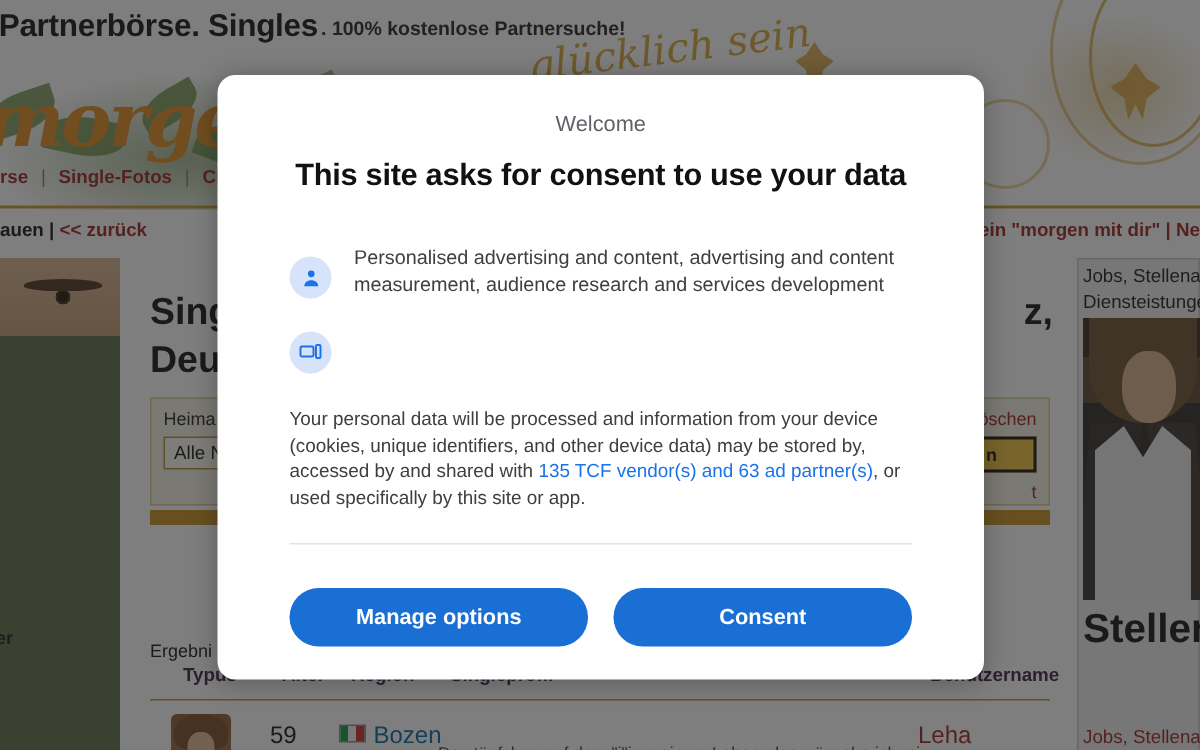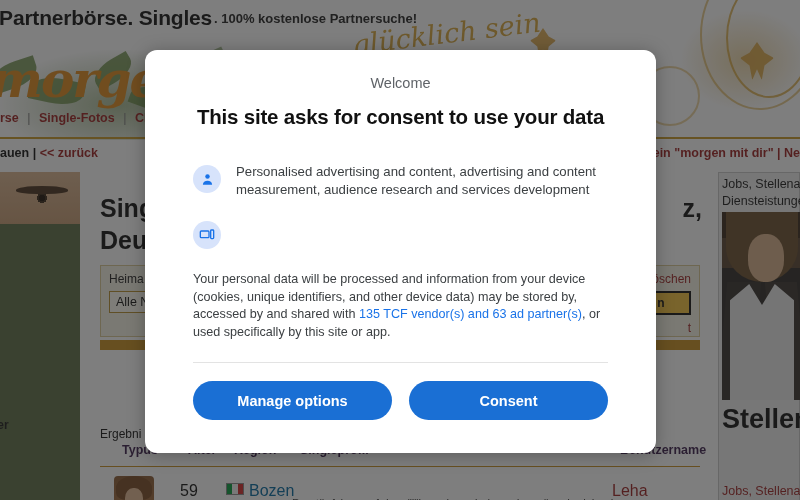--- a/index.html
+++ b/index.html
@@ -248,21 +248,21 @@
   .d-welcome {
     text-align: center; color: #5f6368; font-size: 14.5px;
     margin-top: 25px;
   }
   .d-title {
     text-align: center; color: #111; font-size: 20.5px; font-weight: bold;
     margin-top: 14px; letter-spacing: -0.2px;
   }
   .d-purposes { margin: 30px 48px 0 48px; }
   .d-purpose {
-    display: flex; align-items: center; gap: 15px; margin-bottom: 18px;
+    display: flex; align-items: flex-end; gap: 15px; margin-bottom: 18px;
   }
   .d-ico {
     flex: 0 0 auto; width: 28px; height: 28px; border-radius: 50%;
     background: #d7e3fb; display: flex; align-items: center; justify-content: center;
   }
   .d-ico.ghost { background: #ffffff; border: 1px solid #dadce0; }
   .d-ptext {
     font-size: 13.2px; color: #3c4043; line-height: 18px; padding-top: 4px;
   }
   .d-ptext.learn { font-size: 13.8px; color: #202124; padding-top: 5px; }
@@ -272,21 +272,21 @@
   .d-body a { color: #1a73e8; text-decoration: none; }
   .d-divider { margin: 21px 48px 0 48px; height: 1px; background: #e3e3e3; }
   .d-actions {
     display: flex; justify-content: space-between;
     margin: 18px 48px 0 48px;
   }
   .d-btn {
     width: 199px; height: 39px; border-radius: 20px; border: none;
     background: #1a6fd4; color: #fff; font-size: 14.5px; font-weight: bold;
     font-family: "Liberation Sans", sans-serif;
-    display: flex; align-items: center; justify-content: center; cursor: pointer;
+    display: flex; align-items: center; justify-content: center; cursor: pointer; margin-top: 11px;
   }
 </style>
 </head>
 <body>
 
 <div id="page-root">
 
   <div class="site">
 
     <div class="banner">

